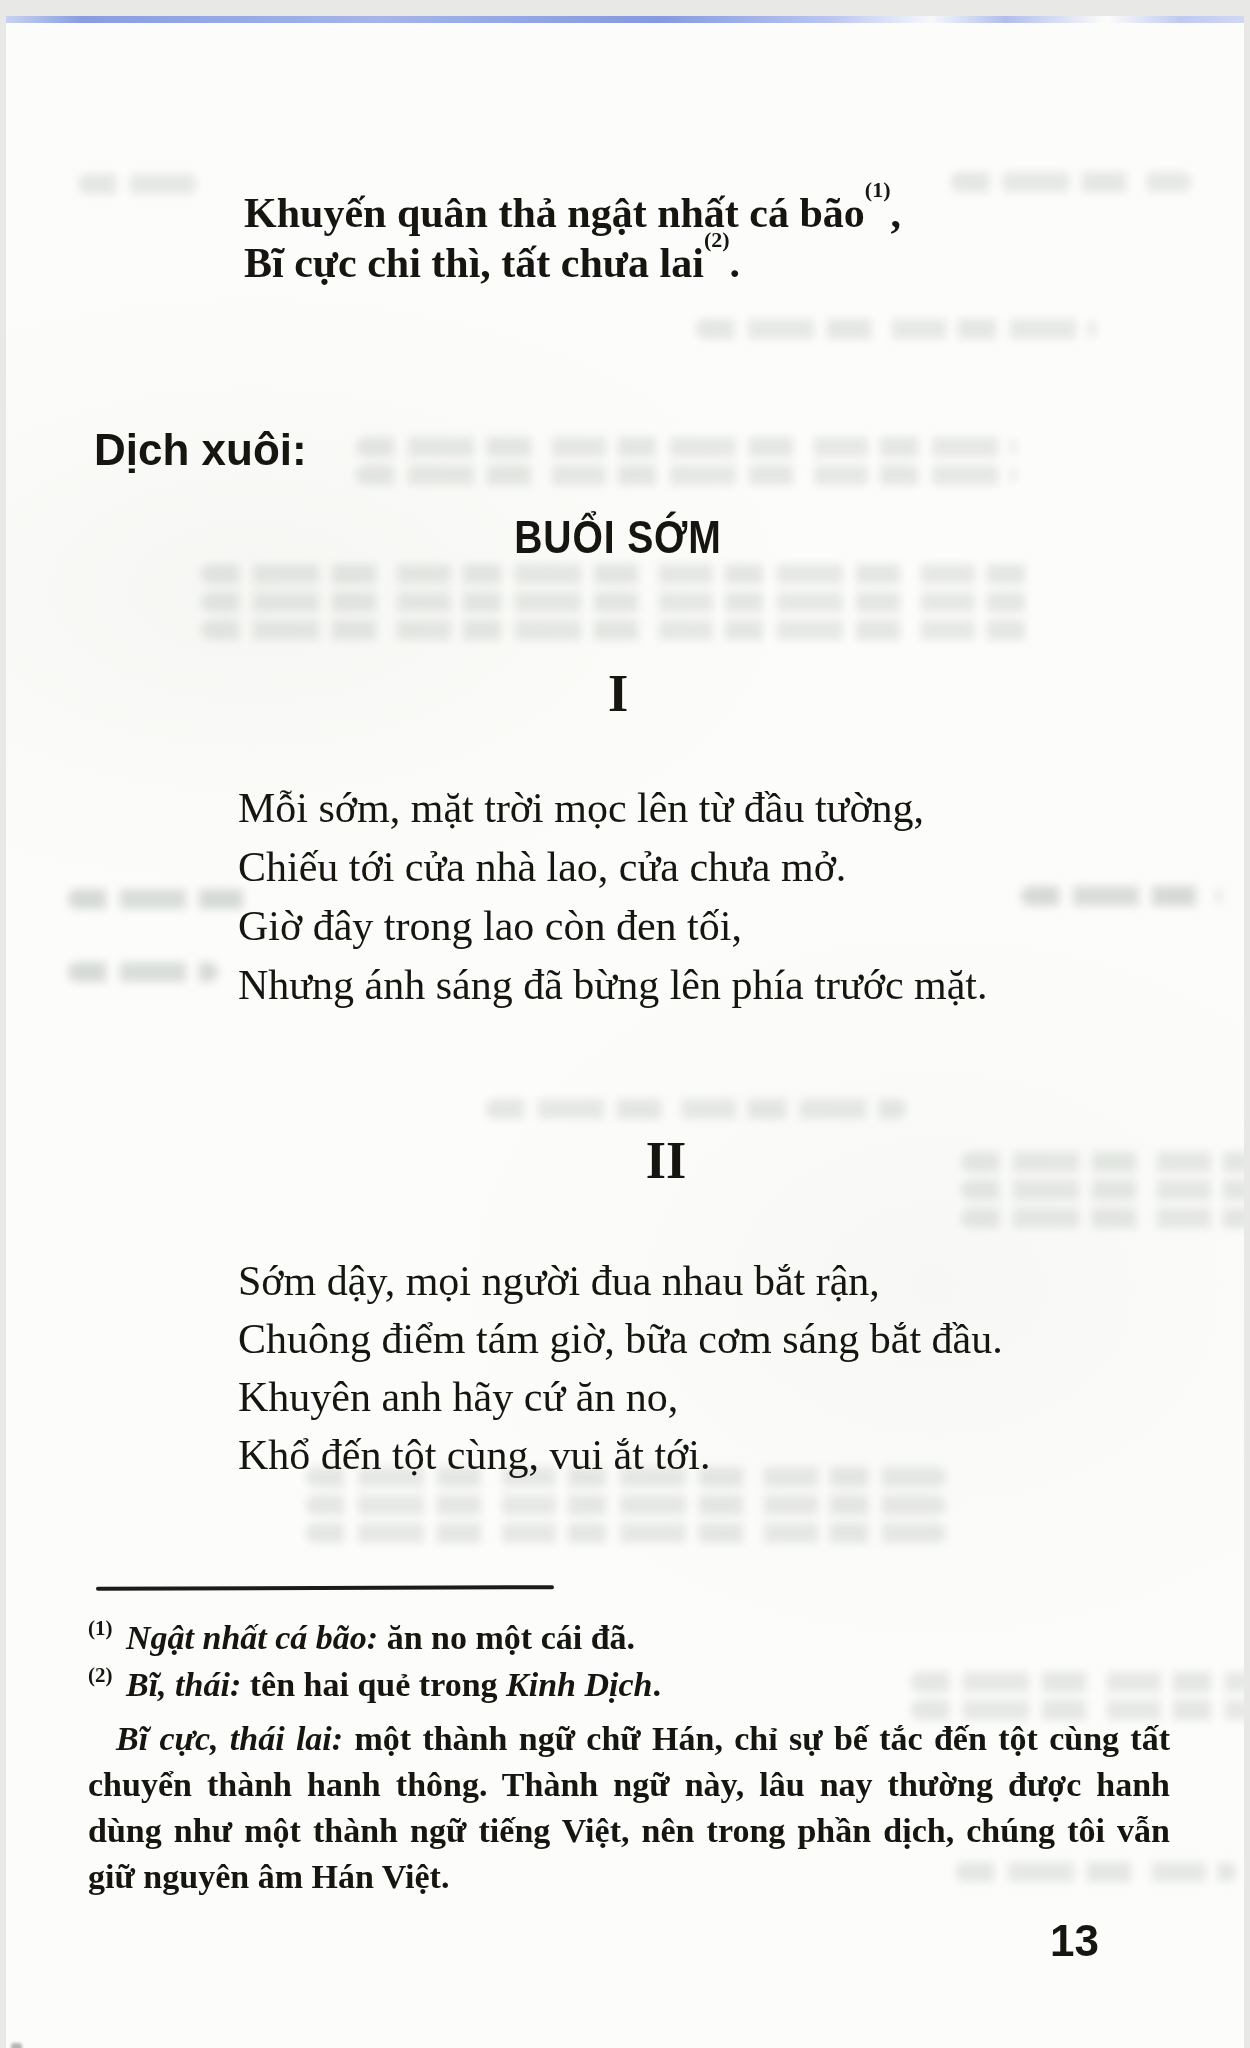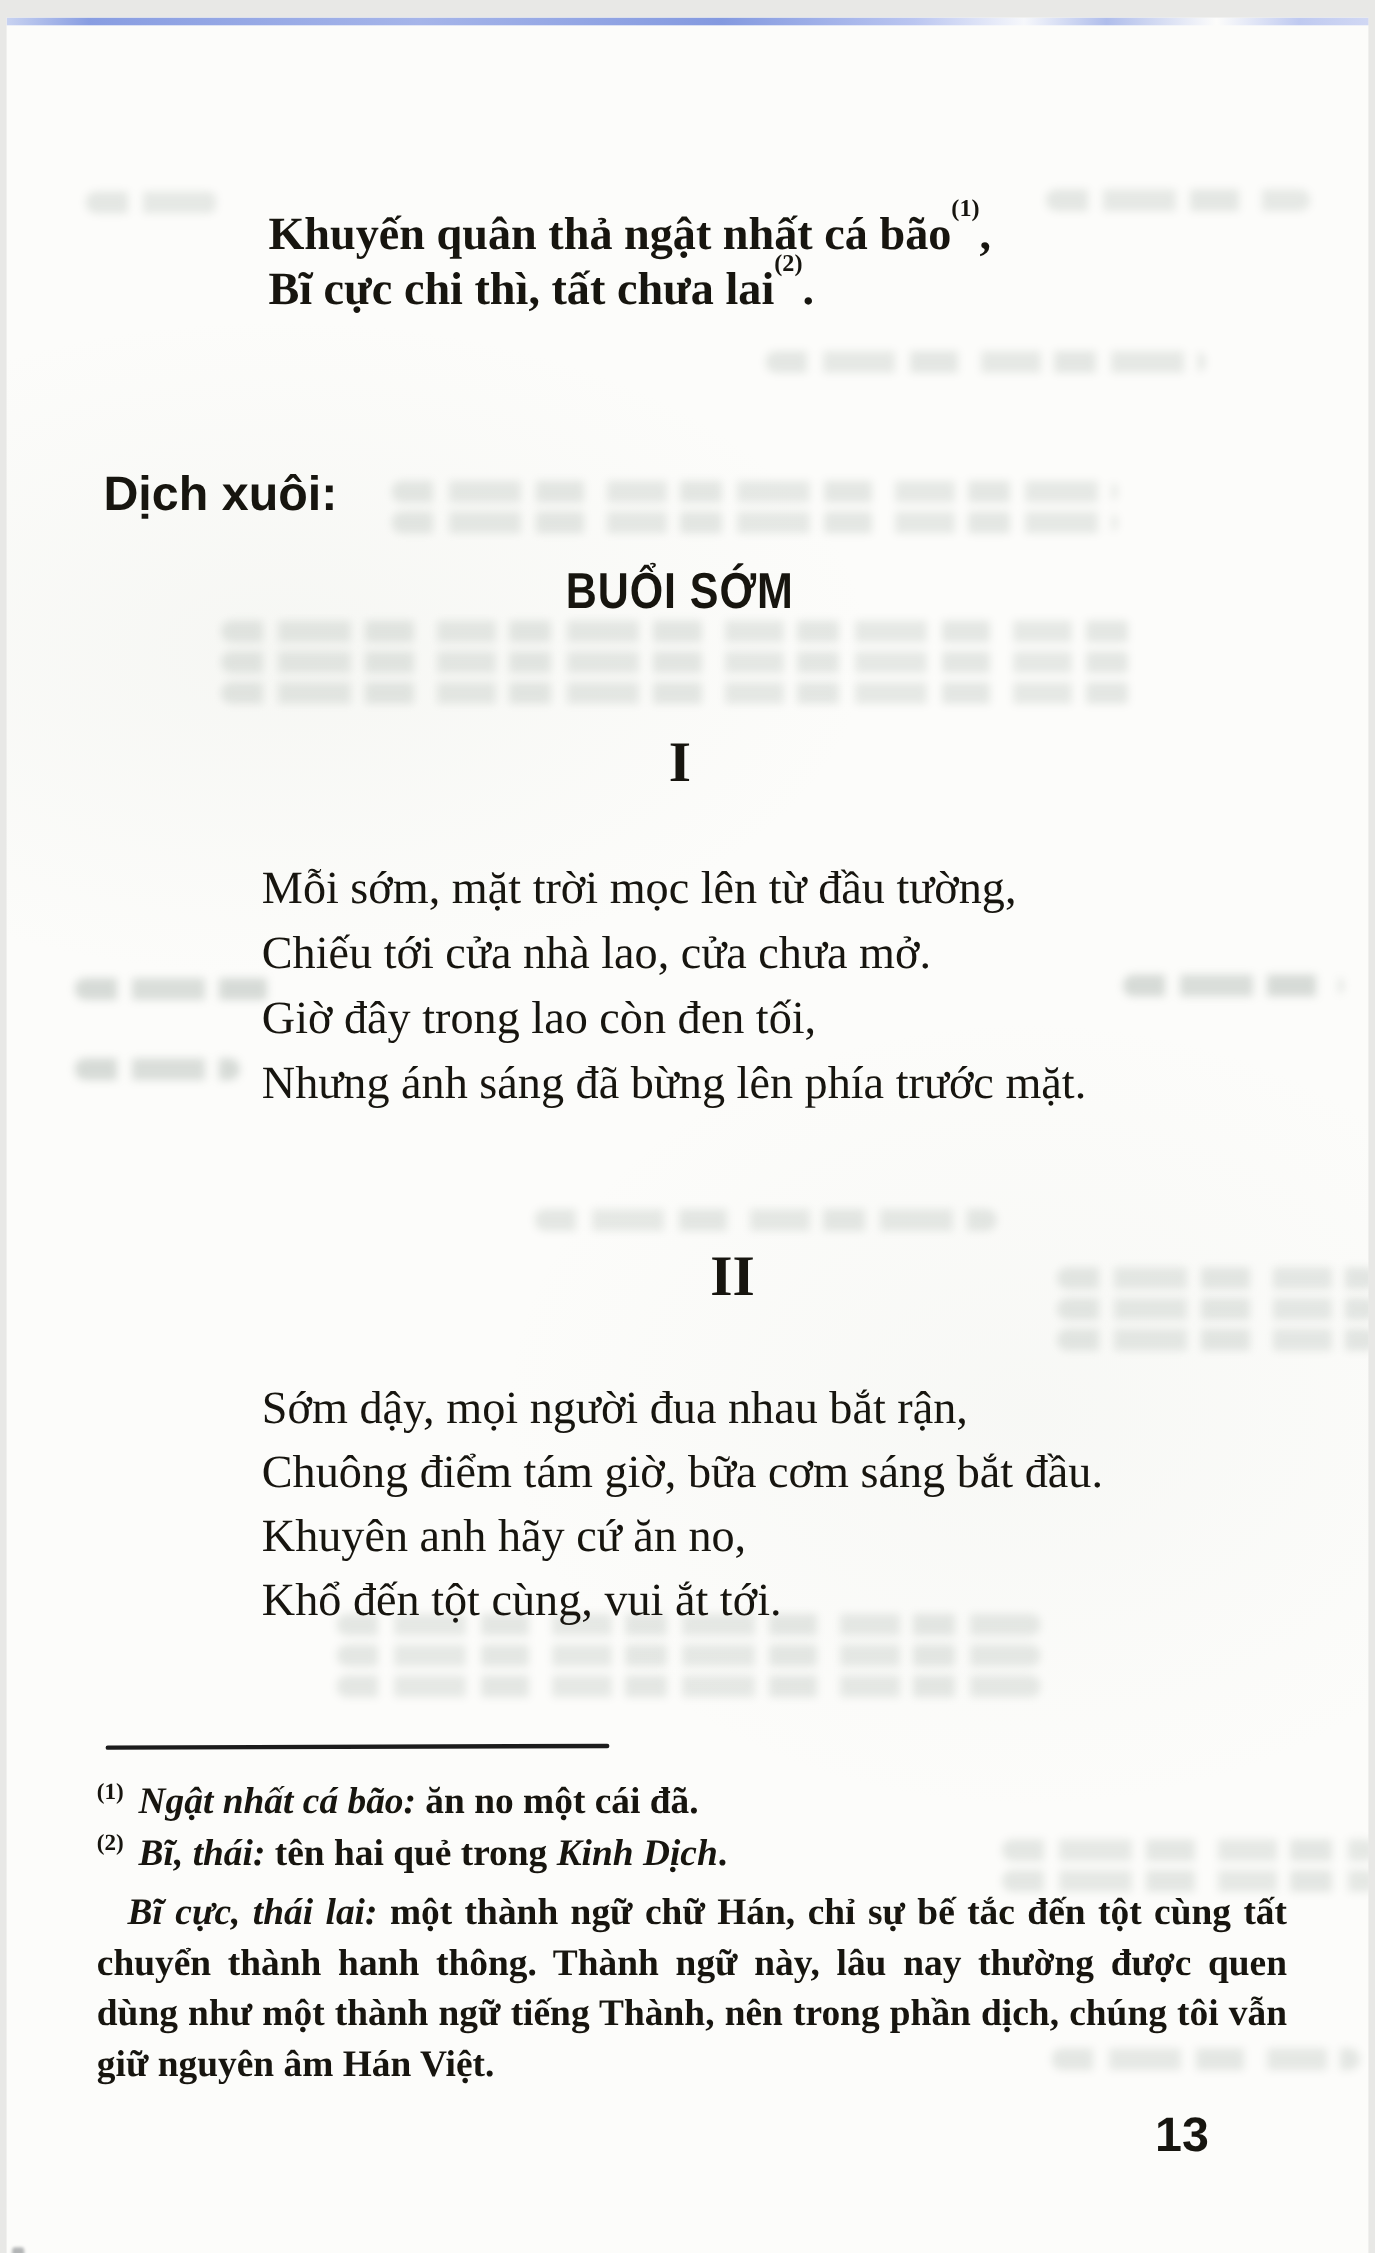--- a/index.html
+++ b/index.html
@@ -157,21 +157,21 @@
   <div class="abs footnote-rule"></div>
 
   <div class="abs footnotes serif">
     <div class="fn">
       <sup class="marker">(1)</sup><i>Ngật nhất cá bão:</i><span> ăn no một cái đã.</span>
     </div>
     <div class="fn">
       <sup class="marker">(2)</sup><i>Bĩ, thái:</i><span> tên hai quẻ trong </span><i>Kinh Dịch</i><span>.</span>
     </div>
     <p class="fn-para">
-      <i>Bĩ cực, thái lai:</i><span> một thành ngữ chữ Hán, chỉ sự bế tắc đến tột cùng tất chuyển thành hanh thông. Thành ngữ này, lâu nay thường được quen dùng như một thành ngữ tiếng Thành, nên trong phần dịch, chúng tôi vẫn giữ nguyên âm Hán Việt.</span>
+      <i>Bĩ cực, thái lai:</i><span> một thành ngữ chữ Hán, chỉ sự bế tắc đến tột cùng tất chuyển thành hanh thông. Thành ngữ này, lâu nay thường được hanh dùng như một thành ngữ tiếng Việt, nên trong phần dịch, chúng tôi vẫn giữ nguyên âm Hán Việt.</span>
     </p>
   </div>
 
   <div class="abs page-number sans">13</div>
 
   <div class="abs edge-bottom"></div>
   <div class="abs corner-mark"></div>
 
 </div>
 

